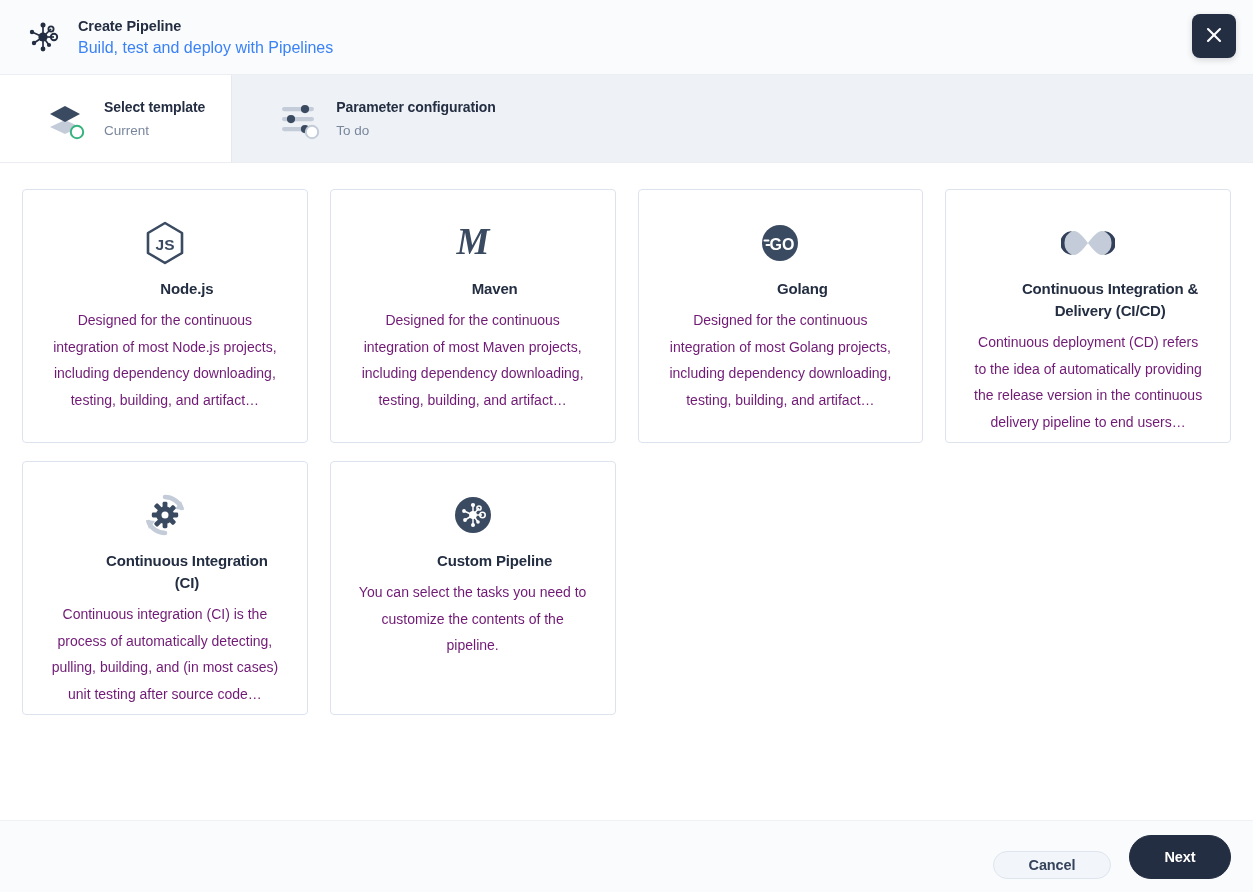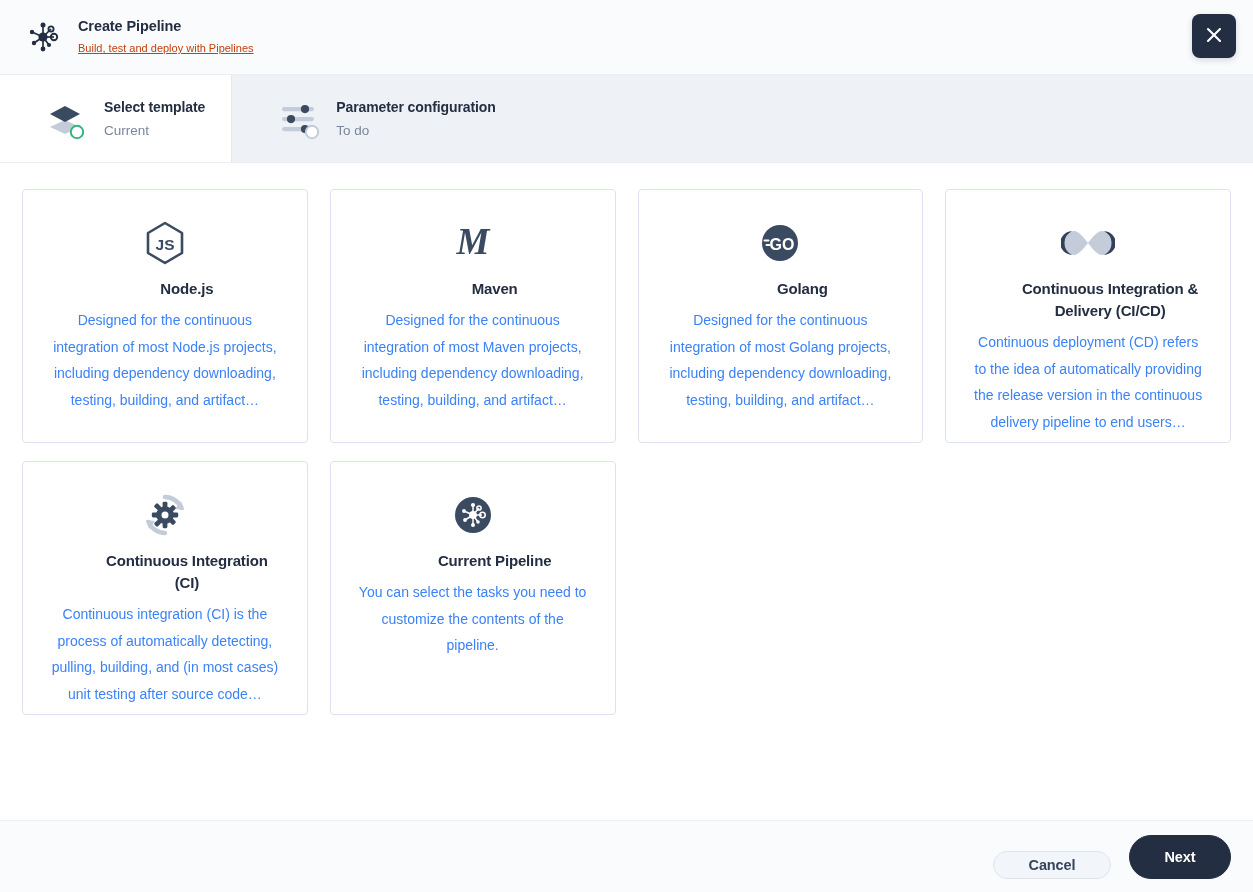--- a/index.html
+++ b/index.html
@@ -56,25 +56,24 @@
 
   .header-title {
     font-size: 14.5px;
     font-weight: bold;
     color: #242e42;
     line-height: 20px;
     letter-spacing: -0.1px;
   }
 
   .header-subtitle {
-    font-size: 11px;
-    color: #c2410c;
+    font-size: 16px;
+    color: #3b82f6;
     line-height: 20px;
     margin-top: 2px;
-    text-decoration: underline;
   }
 
   .close-button {
     position: absolute;
     top: 14px;
     right: 17px;
     width: 44px;
     height: 44px;
     border-radius: 8px;
     background: #242e42;
@@ -186,21 +185,21 @@
     color: #242e42;
     line-height: 22px;
     text-align: center;
     letter-spacing: -0.15px;
     margin-bottom: 7px;
     padding-left: 44px;
   }
 
   .card-desc {
     font-size: 14px;
-    color: #3b82f6;
+    color: #701a75;
     line-height: 26.5px;
     text-align: center;
   }
 
   
   .footer {
     height: 72px;
     min-height: 72px;
     background: #fafbfd;
     border-top: 1px solid #eef1f5;
@@ -411,21 +410,21 @@
             <circle cx="22" cy="22" r="3.9" fill="#ffffff"></circle>
             <circle cx="22" cy="12" r="2.1" fill="#ffffff"></circle>
             <circle cx="22" cy="32" r="2" fill="#ffffff"></circle>
             <circle cx="13" cy="18" r="1.9" fill="#ffffff"></circle>
             <circle cx="14" cy="27" r="1.9" fill="#ffffff"></circle>
             <circle cx="27" cy="29" r="1.8" fill="#ffffff"></circle>
             <circle cx="28" cy="15" r="2.1" fill="none" stroke="#ffffff" stroke-width="1.5"></circle>
             <circle cx="31.5" cy="22" r="2.7" fill="none" stroke="#ffffff" stroke-width="1.6"></circle>
           </svg>
         </div>
-        <div class="card-title">Current Pipeline</div>
+        <div class="card-title">Custom Pipeline</div>
         <div class="card-desc">You can select the tasks you need to customize the contents of the pipeline.</div>
       </div>
 
     </div>
   </div>
 
   <div class="footer">
     <button class="btn btn-cancel">Cancel</button>
     <button class="btn btn-next">Next</button>
   </div>

